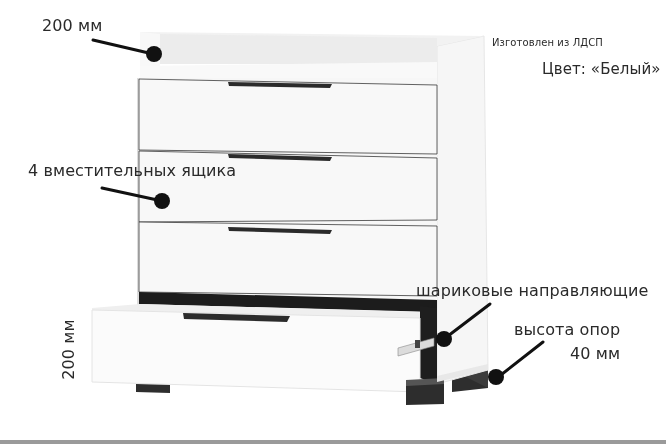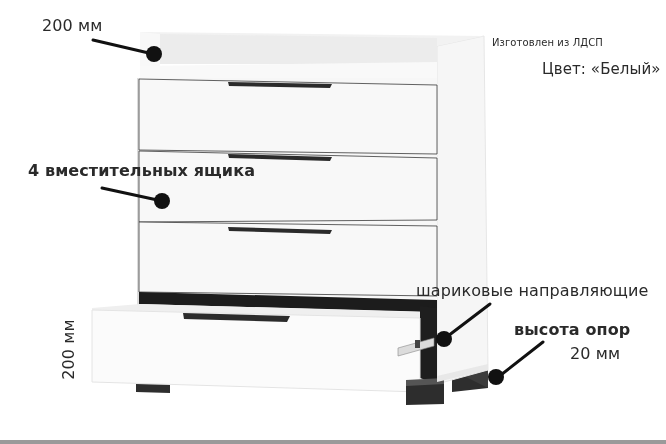--- a/index.html
+++ b/index.html
@@ -77,19 +77,19 @@
 </svg>
 
 <div class="dot" style="left:146px; top:46px;"></div>
 <div class="dot" style="left:154px; top:193px;"></div>
 <div class="dot" style="left:436px; top:331px;"></div>
 <div class="dot" style="left:488px; top:369px;"></div>
 
 <div class="label" style="left:42px; top:16px; font-size:16px;">200 мм</div>
 <div class="label" style="left:492px; top:37px; font-size:10px;">Изготовлен из ЛДСП</div>
 <div class="label" style="left:522px; top:60px; font-size:15px;margin-left:20px;">Цвет: «Белый»</div>
-<div class="label" style="left:28px; top:161px; font-size:16px;font-weight:bold;">4 вместительных ящика</div>
+<div class="label" style="left:28px; top:161px; font-size:16px;">4 вместительных ящика</div>
 <div class="label" style="left:38px; top:340px; font-size:16px; transform:rotate(-90deg); transform-origin:center;">200 мм</div>
 <div class="label" style="left:416px; top:281px; font-size:16px;">шариковые направляющие</div>
-<div class="label" style="left:514px; top:320px; font-size:16px;font-weight:bold;">высота опор</div>
-<div class="label" style="left:570px; top:344px; font-size:16px;">20 мм</div>
+<div class="label" style="left:514px; top:320px; font-size:16px;">высота опор</div>
+<div class="label" style="left:570px; top:344px; font-size:16px;">40 мм</div>
 
 <div class="bottom-line"></div>
 
 </body></html>

